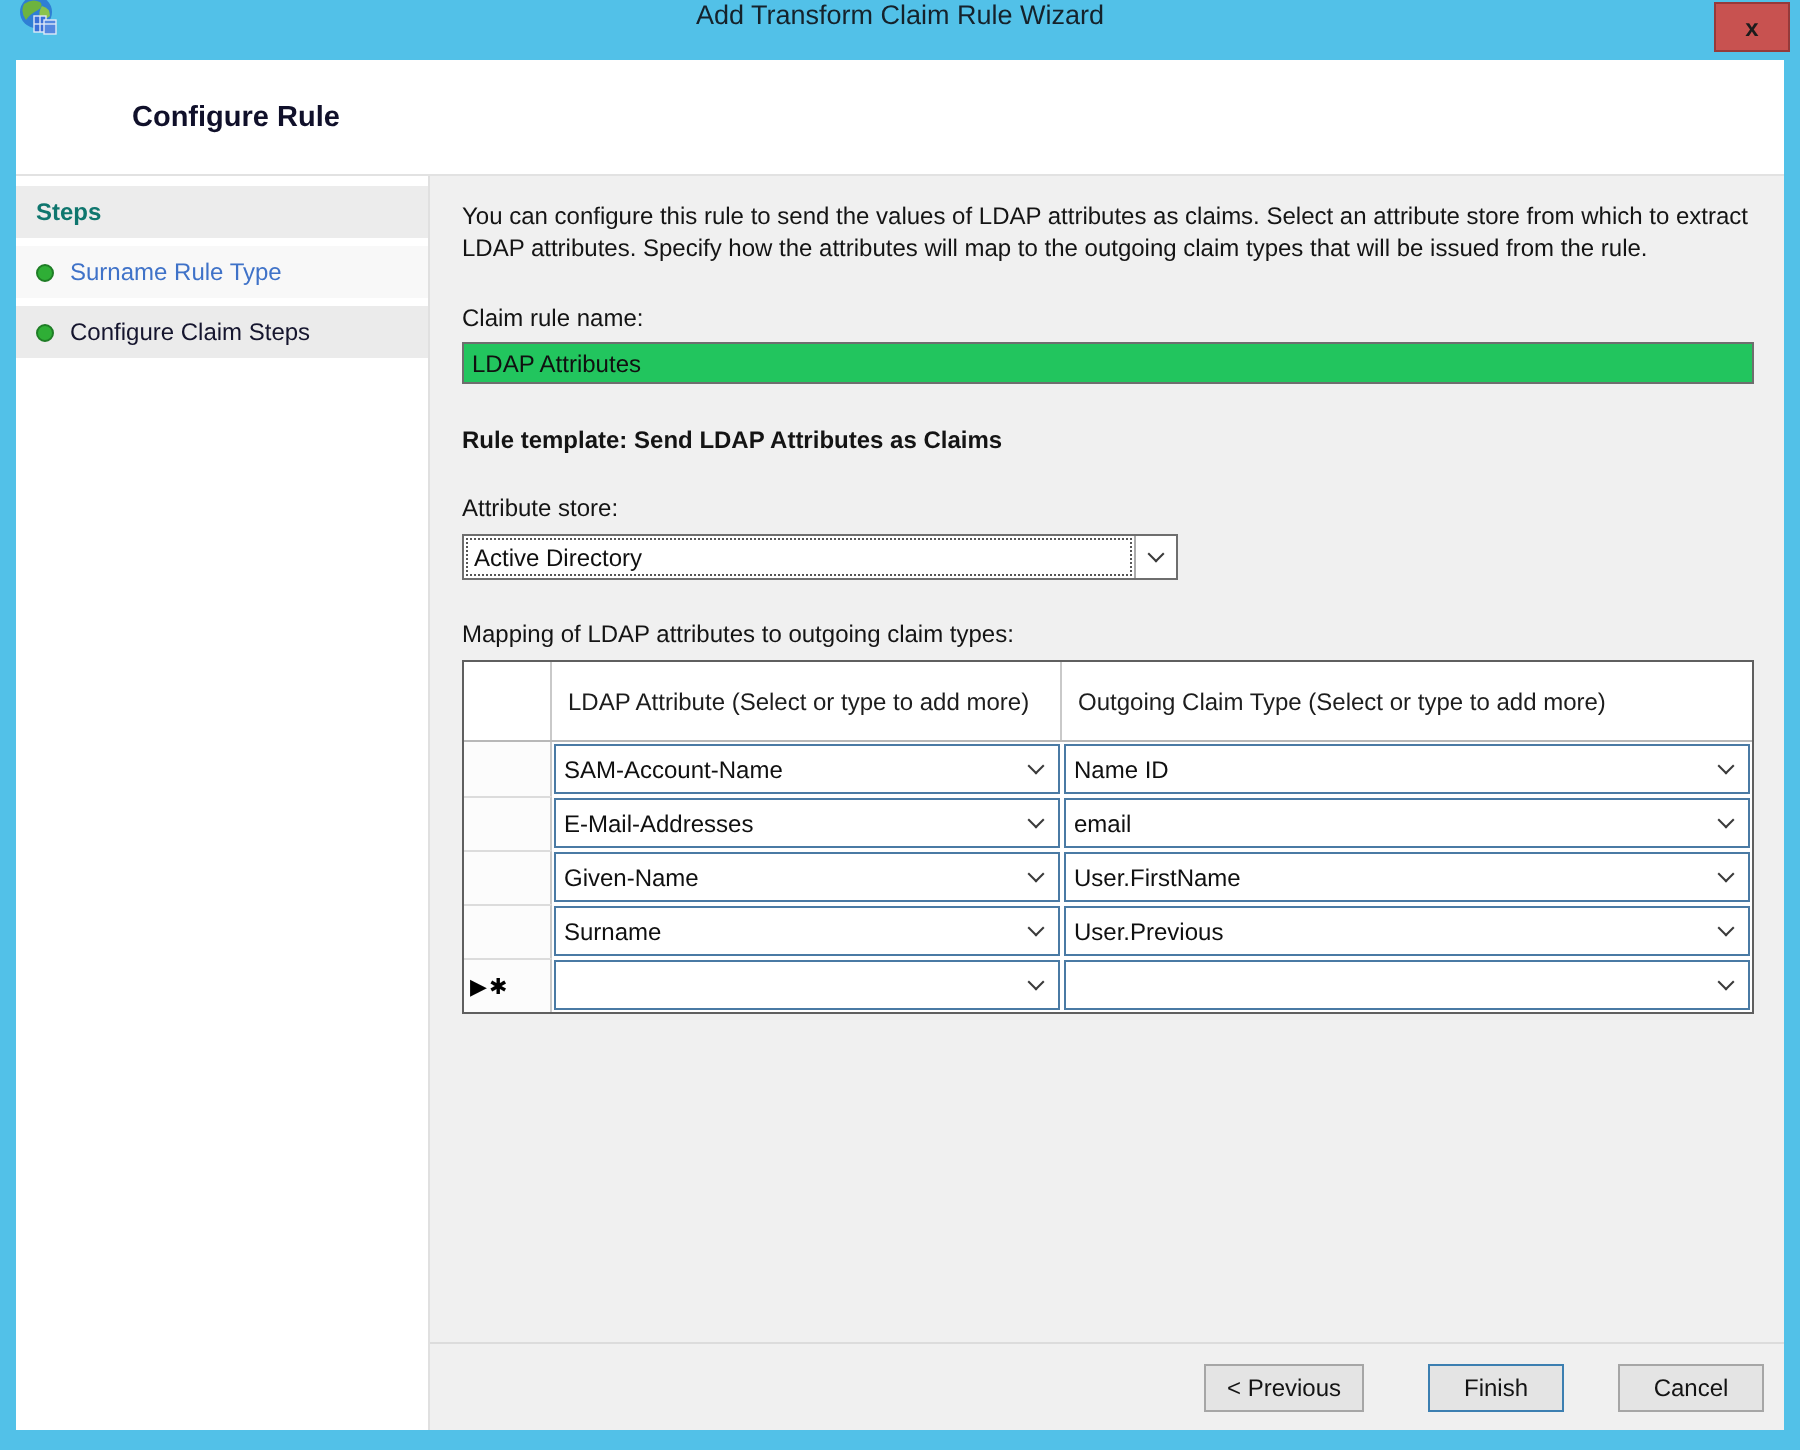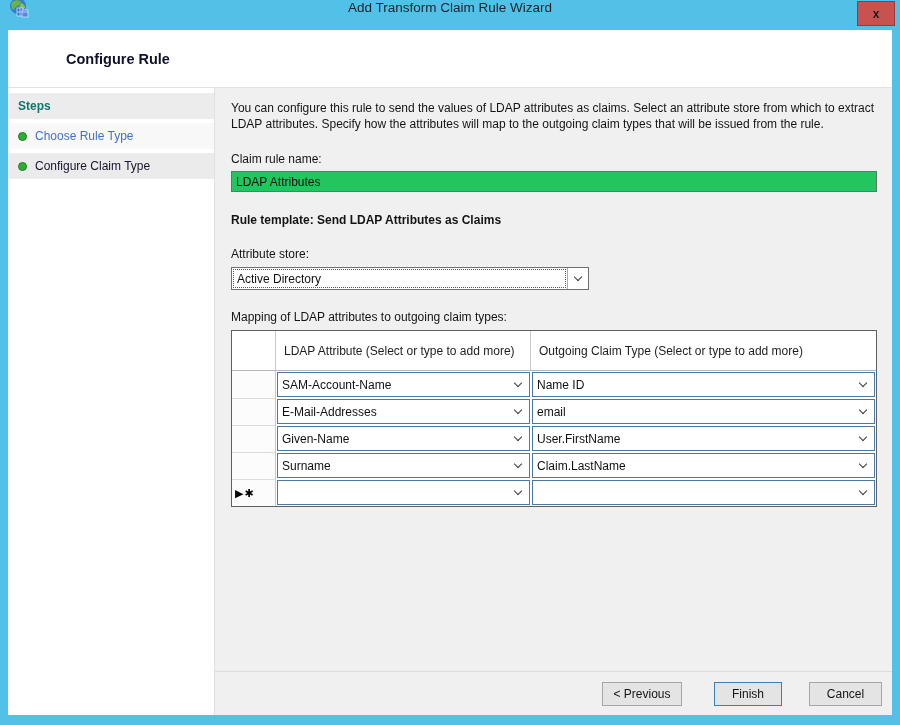--- a/index.html
+++ b/index.html
@@ -104,25 +104,25 @@
     <div class="page-header">
       <h1>Configure Rule</h1>
     </div>
 
     <div class="main">
 
       <aside class="sidebar">
         <div class="steps-header">Steps</div>
         <div class="step-item done-bg1">
           <span class="bullet"></span>
-          <span class="step-link">Choose Rule Type</span>
+          <span class="step-link">Surname Rule Type</span>
         </div>
         <div class="step-item done-bg2">
           <span class="bullet"></span>
-          <span class="step-current">Configure Claim Type</span>
+          <span class="step-current">Configure Claim Steps</span>
         </div>
       </aside>
 
       <section class="content">
         <div class="form-area">
 
           <p class="desc">You can configure this rule to send the values of LDAP attributes as claims. Select an attribute store from which to extract LDAP attributes. Specify how the attributes will map to the outgoing claim types that will be issued from the rule.</p>
 
           <div class="field-label">Claim rule name:</div>
           <input class="text-input" type="text" value="LDAP Attributes" style="">
@@ -197,21 +197,21 @@
   <div class="t-row">
     <div class="marker-cell"></div>
     <div class="cell cell-ldap">
       <div class="grid-combo">
         <span>Surname</span>
         <span class="chev"></span>
       </div>
     </div>
     <div class="cell cell-out">
       <div class="grid-combo">
-        <span>Claim.LastName</span>
+        <span>User.Previous</span>
         <span class="chev"></span>
       </div>
     </div>
   </div>
 
   <div class="t-row">
     <div class="marker-cell">▶✱</div>
     <div class="cell cell-ldap">
       <div class="grid-combo">
         <span></span>

